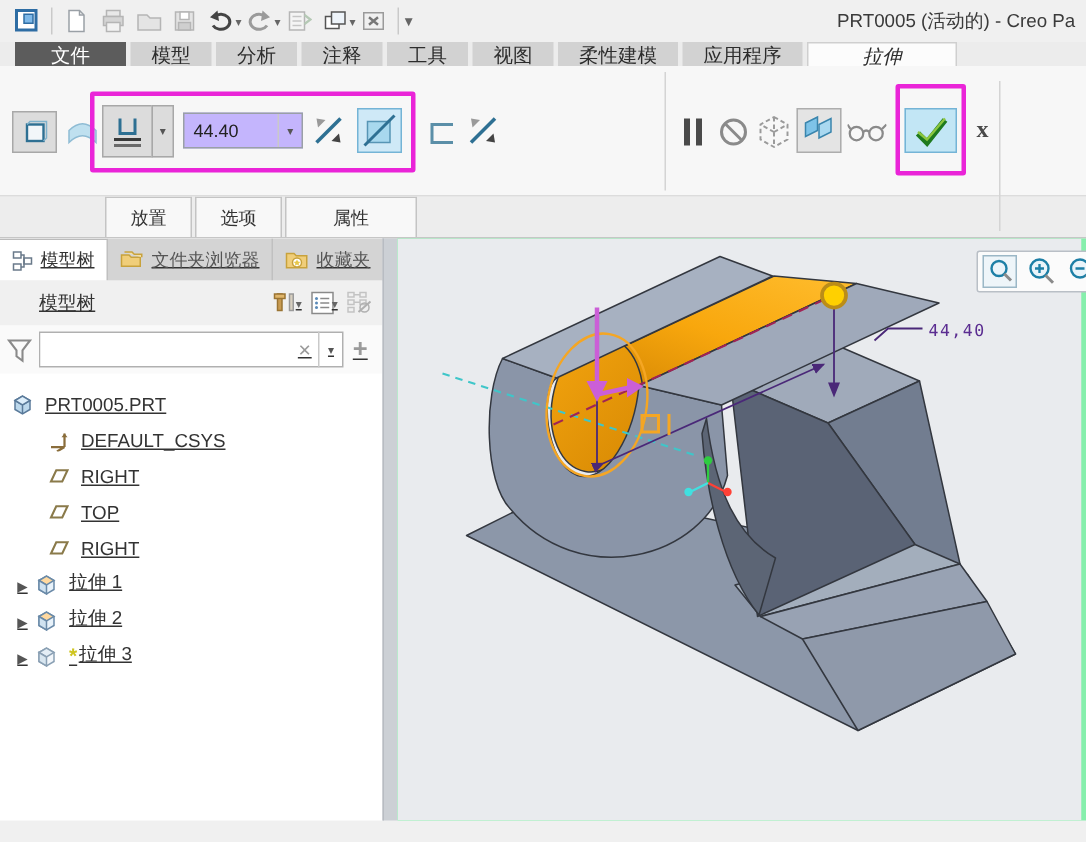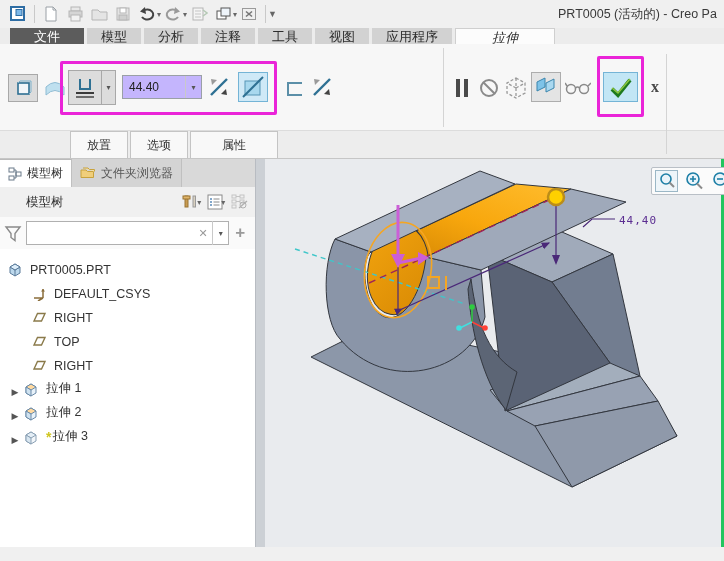--- a/index.html
+++ b/index.html
@@ -34,24 +34,24 @@
   .combo .val { flex:1; padding:4px 0 0 6px; font-size:12px; color:#222; }
   .combo .dd { width:16px; border-left:1px solid #c9c9c9; display:flex; align-items:center; justify-content:center; font-size:8px; color:#555; }
   .vsep { position:absolute; top:4px; width:1px; background:#d4d4d4; }
 
   
   .subtabs { height:28px; background:#ededed; border-bottom:1px solid #c6c6c6; display:flex; padding-left:70px; }
   .stab { width:58px; margin-right:2px; background:#f8f8f8; border:1px solid #c4c4c4; border-bottom:none;
     display:flex; align-items:center; justify-content:center; font-size:12px; color:#333; }
 
   
-  .main { display:flex; height:388px; }
+  .main { display:flex; height:388px;text-decoration:underline; }
   .navigator { width:258px; background:#fff; display:flex; flex-direction:column; overflow:hidden; }
   .nav-divider { width:10px; background:#ccd0d5; border-left:1px solid #b8bcc2; }
-  .graphics { position:relative; width:464px; background:#22c55e; overflow:hidden; }
+  .graphics { position:relative; width:464px; background:#86efac; overflow:hidden; }
 
   
   .navtabs { height:28px; background:#d9d9d9; display:flex; flex-shrink:0; }
   .ntab { display:flex; align-items:center; padding:0 8px; gap:5px; background:#d4d4d4; border-right:1px solid #c0c0c0;
     font-size:12px; color:#555; white-space:nowrap; }
   .ntab.active { background:#fff; color:#333; border-top:1px solid #bbb; }
   .navheader { height:30px; background:#f0f0f0; display:flex; align-items:center; flex-shrink:0; padding:0 6px; }
   .navheader .hlabel { margin-left:20px; font-size:12.5px; color:#333; flex:1; }
   .nh-icon { display:flex; align-items:center; margin-left:6px; }
   .filter-row { height:32px; display:flex; align-items:center; flex-shrink:0; padding:0 4px; background:#fafafa; }
@@ -155,20 +155,21 @@
     <div class="title-text">PRT0005 (活动的) - Creo Pa</div>
   </div>
 
   <div class="tabstrip">
     <div class="rtab file">文件</div>
     <div class="rtab">模型</div>
     <div class="rtab">分析</div>
     <div class="rtab">注释</div>
     <div class="rtab">工具</div>
     <div class="rtab">视图</div>
+    <div class="rtab">柔性建模</div>
     <div class="rtab">应用程序</div>
     <div class="rtab active">拉伸</div>
   </div>
 
   <div class="dashboard">
 
     <div class="btn" style="left:8px; top:30px; width:30px; height:28px;">
       <svg width="18" height="18">
           <rect x="4" y="4" width="11" height="11" fill="#f2f6f9" stroke="#2e7093" stroke-width="1.6"></rect>
           <path d="M4,4 l2,-2 h11 v11 l-2,2" fill="none" stroke="#7fb2cc"></path>
@@ -289,20 +290,28 @@
               <path d="M6,3 h2 v8 h-2 M8,7 h0" fill="none" stroke="#6a7a8a"></path>
           </svg>
           <span>模型树</span>
         </div>
         <div class="ntab">
           <svg width="16" height="14">
             <path d="M1,4 h5 l1.5,1.5 h6 v6 h-12.5 z" fill="#f0ce7a" stroke="#c8a23c"></path>
             <path d="M3,2 h5 l1.5,1.5 h5 v2" fill="#f7e0a0" stroke="#c8a23c"></path>
           </svg>
           <span>文件夹浏览器</span>
+        </div>
+        <div class="ntab">
+          <svg width="16" height="14">
+            <path d="M1,3 h5 l1.5,1.5 h7 v8 h-13.5 z" fill="#f0ce7a" stroke="#c8a23c"></path>
+            <circle cx="8" cy="9" r="3" fill="#fff" stroke="#c8a23c"></circle>
+            <path d="M8,7 l0.7,1.4 1.5,0.2 -1.1,1 0.3,1.5 -1.4,-0.7 -1.4,0.7 0.3,-1.5 -1.1,-1 1.5,-0.2 z" fill="#e8c84a"></path>
+          </svg>
+          <span>收藏夹</span>
         </div>
       </div>
 
       <div class="navheader">
         <span class="hlabel">模型树</span>
         <span class="nh-icon">
           <svg width="18" height="16">
             <rect x="4" y="2" width="3" height="11" fill="#c89b52" stroke="#9a7433"></rect>
               <rect x="2" y="2" width="7" height="3" fill="#e0b56a" stroke="#9a7433"></rect>
             <rect x="12" y="2" width="2.5" height="11" fill="#d8d0c0" stroke="#9a9a9a"></rect>

